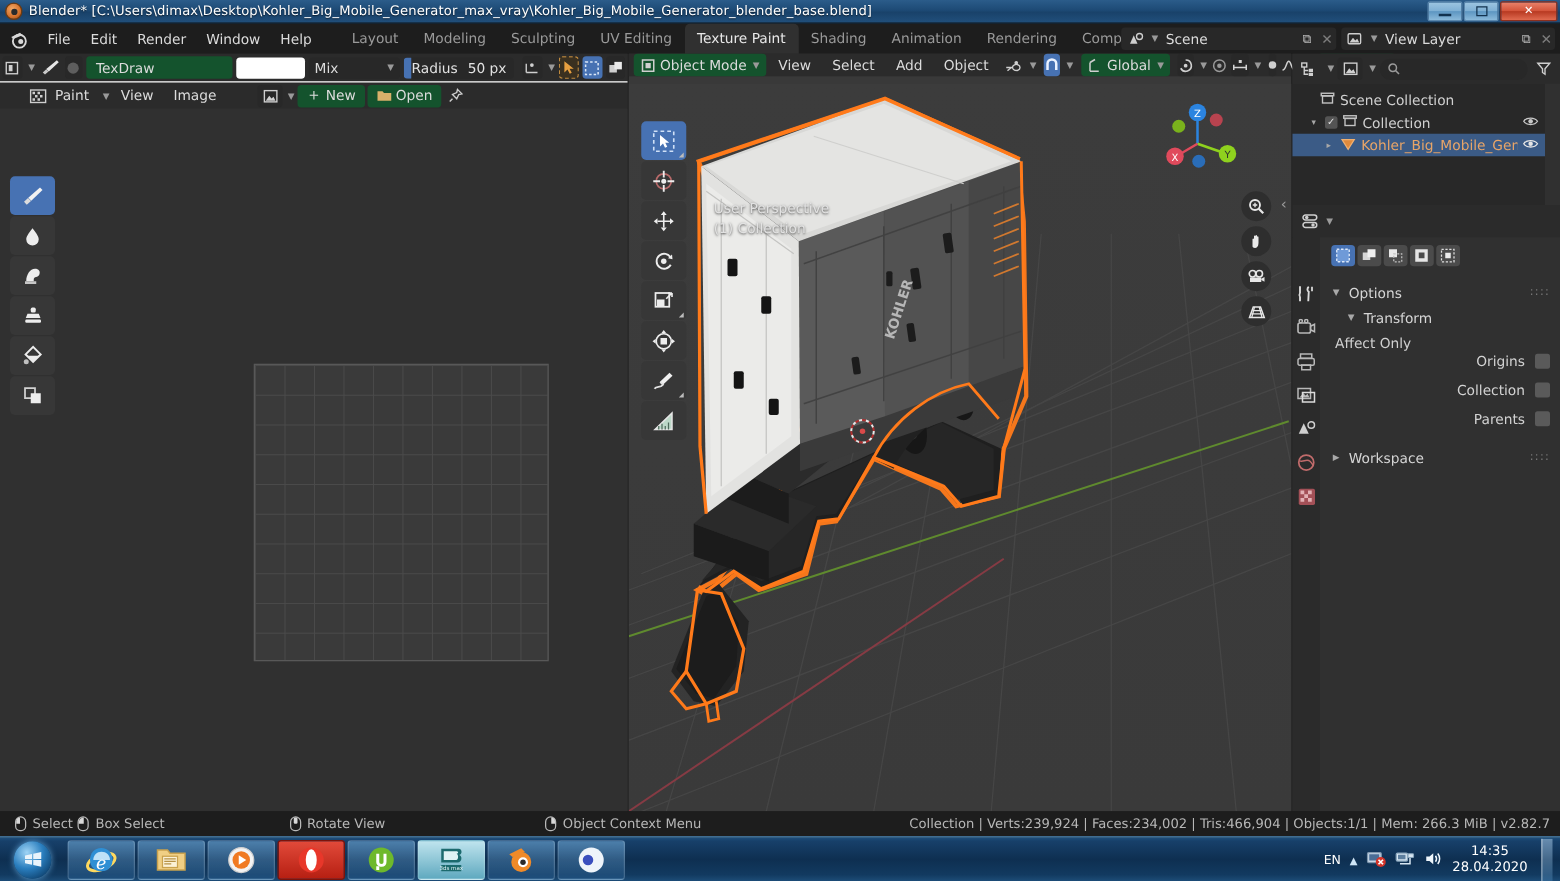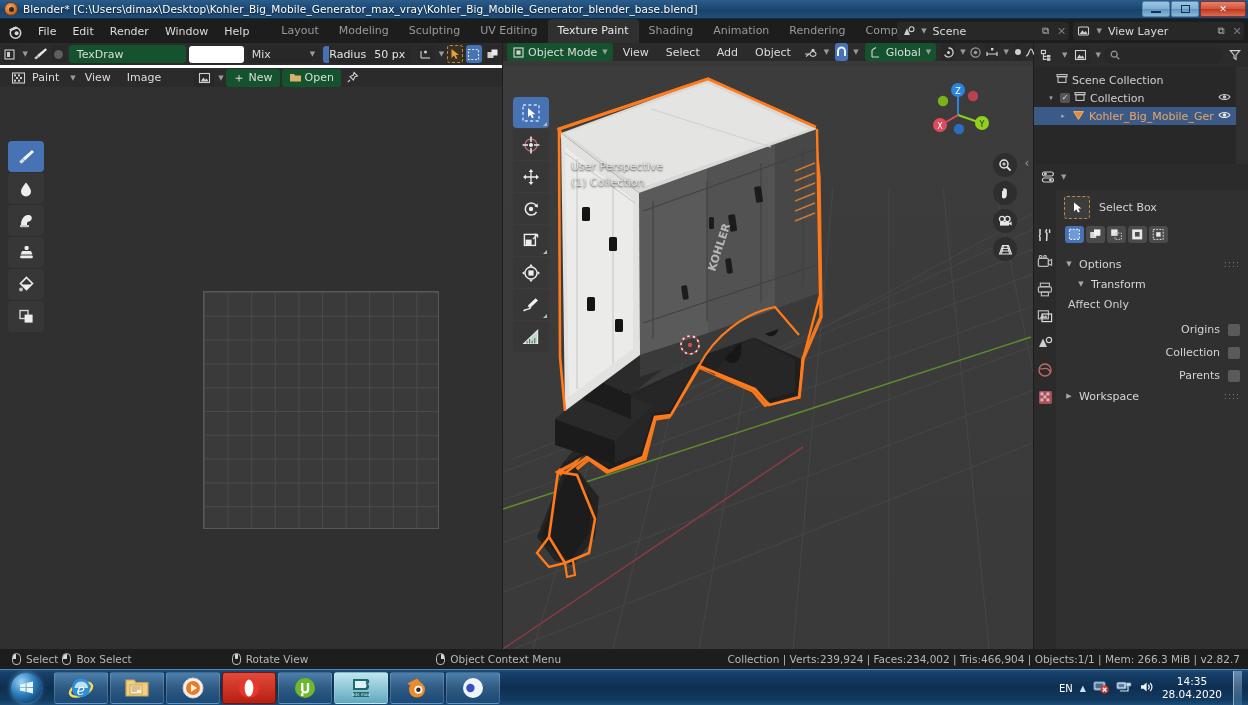--- a/index.html
+++ b/index.html
@@ -113,22 +113,22 @@
   #imgeditor {
     position: absolute; left: 0; top: 24px; width: 502px; height: 606px;
     background: #303030;
   }
   #ie-header1 {
     position: absolute; left: 0; top: 0; width: 502px; height: 22px;
     background: #2b2b2b; display: flex; align-items: center; padding: 0 2px; gap: 3px;
   }
   #ie-header2 {
     position: absolute; left: 0; top: 22px; width: 502px; height: 22px;
-    background: #2b2b2b; display: flex; align-items: center; padding: 0 8px; gap: 2px;
-    border-top: 3px solid #ffffff;
+    background: #2b2b2b; display: flex; align-items: center; padding: 0 20px; gap: 2px;
+    border-top: 1px solid #ffffff;
   }
   #ie-canvas {
     position: absolute; left: 0; top: 44px; width: 502px; height: 562px;
     background: #303030;
   }
   #grid-img {
     position: absolute; left: 203px; top: 204px; width: 236px; height: 238px;
     background: #3a3a3a;
     background-image:
       linear-gradient(to right, #4a4a4a 1px, transparent 1px),
@@ -270,21 +270,21 @@
     display: flex; align-items: center; justify-content: center;
   }
   .mode-btn.on { background: #4772b3; }
   .panel-row {
     display: flex; align-items: center; gap: 5px; height: 20px; color: #d6d6d6;
   }
   .panel-row .dots { margin-left: auto; color: #7c7c7c; letter-spacing: 1px; font-size: 9px; }
   .sub-row { display: flex; align-items: center; gap: 5px; height: 20px; padding-left: 12px; color: #d6d6d6; }
   .affect-label { padding: 4px 0 2px 4px; color: #d0d0d0; }
   .opt-row {
-    display: flex; align-items: flex-end; justify-content: flex-end; gap: 8px;
+    display: flex; align-items: flex-start; justify-content: flex-end; gap: 8px;
     height: 23px; color: #d3d3d3;
   }
   .cbox { width: 12px; height: 12px; background: #5a5a5a; border-radius: 2px; }
 
   
   #statusbar {
     position: absolute; left: 0; top: 630px; width: 1248px; height: 20px;
     background: #1d1d1d; display: flex; align-items: center; color: #b7b7b7; font-size: 10.5px;
   }
   .mouse-hint { display: flex; align-items: center; gap: 5px; margin-right: 4px; }
@@ -1008,28 +1008,20 @@
               <rect x="8.4" y="2.4" width="3" height="3"></rect>
               <rect x="5.4" y="5.4" width="3" height="3"></rect>
               <rect x="2.4" y="8.4" width="3" height="3"></rect>
               <rect x="8.4" y="8.4" width="3" height="3"></rect>
             </g>
           </svg>
       </div>
     </div>
 
     <div id="prop-body">
-      <div class="tool-head">
-        <div class="tool-thumb">
-          <svg width="13" height="13" viewBox="0 0 13 13">
-              <path d="M3 1.4 L3 10.6 L5.4 8.2 L7 11.6 L8.8 10.8 L7.2 7.6 L10.4 7.6 Z" fill="#ffffff"></path>
-            </svg>
-        </div>
-        <span>Select Box</span>
-      </div>
 
       <div class="mode-row">
         <div class="mode-btn on">
           <svg width="13" height="13" viewBox="0 0 13 13">
               <rect x="1.4" y="1.4" width="10" height="10" fill="#6f9ad8" stroke="#dbe8fa" stroke-width="1.1" stroke-dasharray="2 1.4"></rect>
             </svg>
         </div>
         <div class="mode-btn">
           <svg width="13" height="13" viewBox="0 0 13 13">
               <rect x="1.2" y="4" width="6" height="6" fill="#d6d6d6"></rect>

